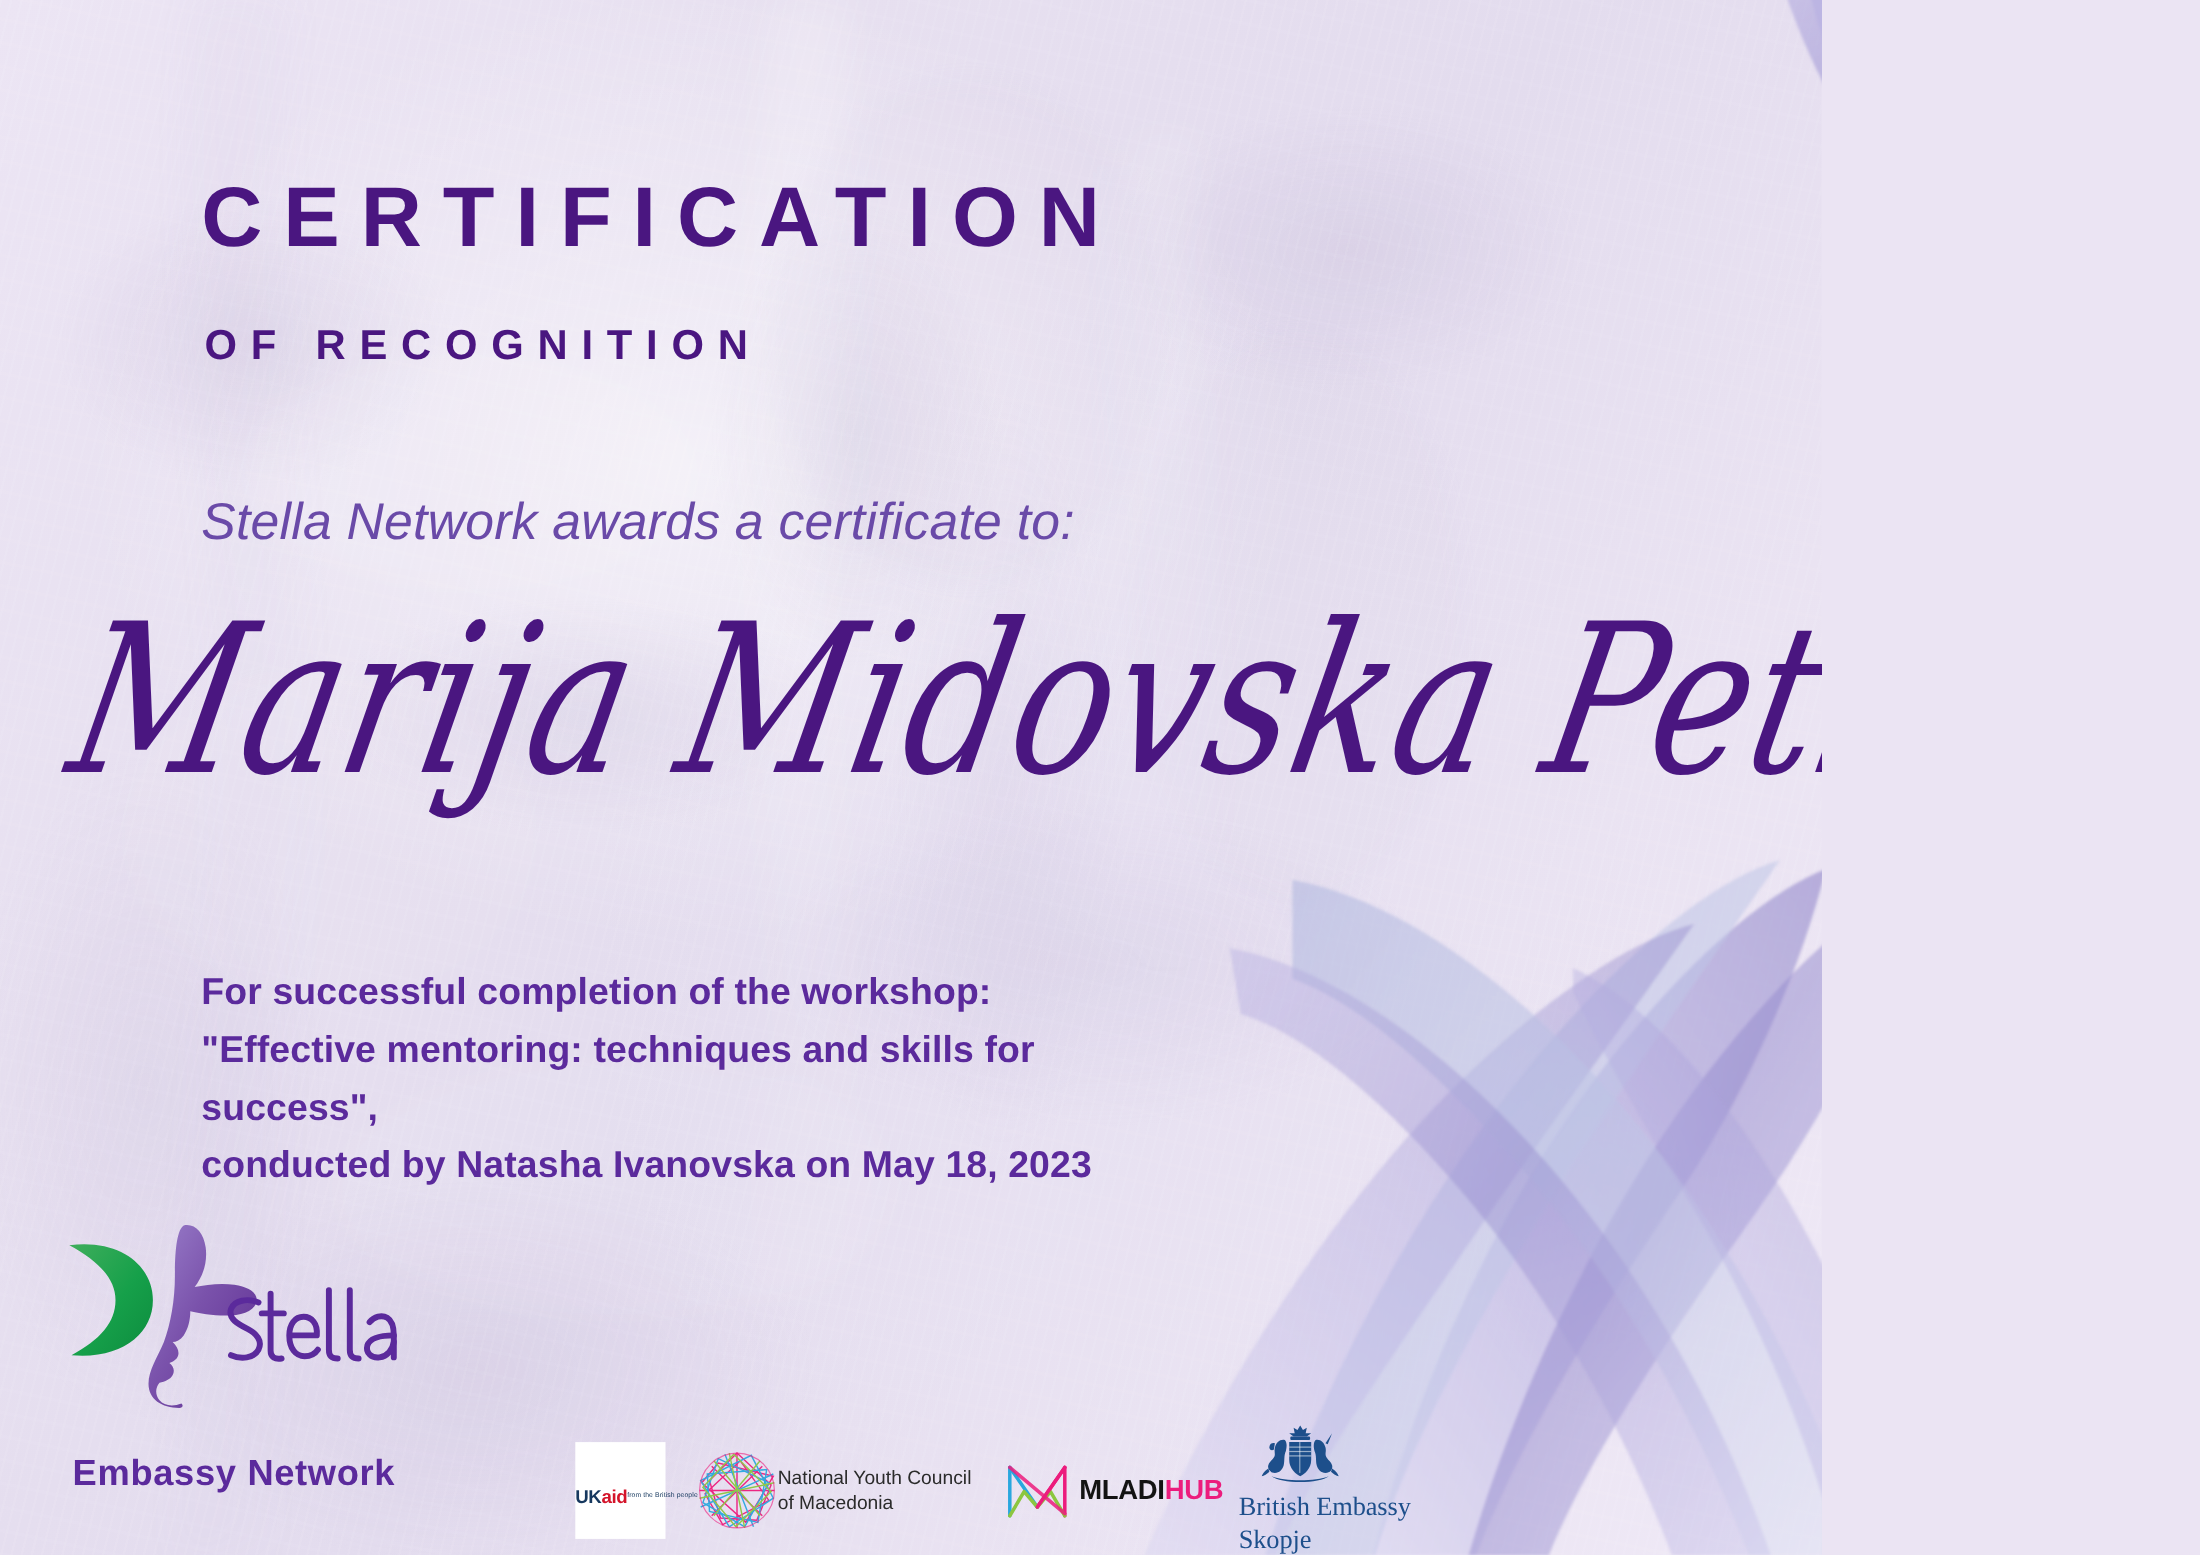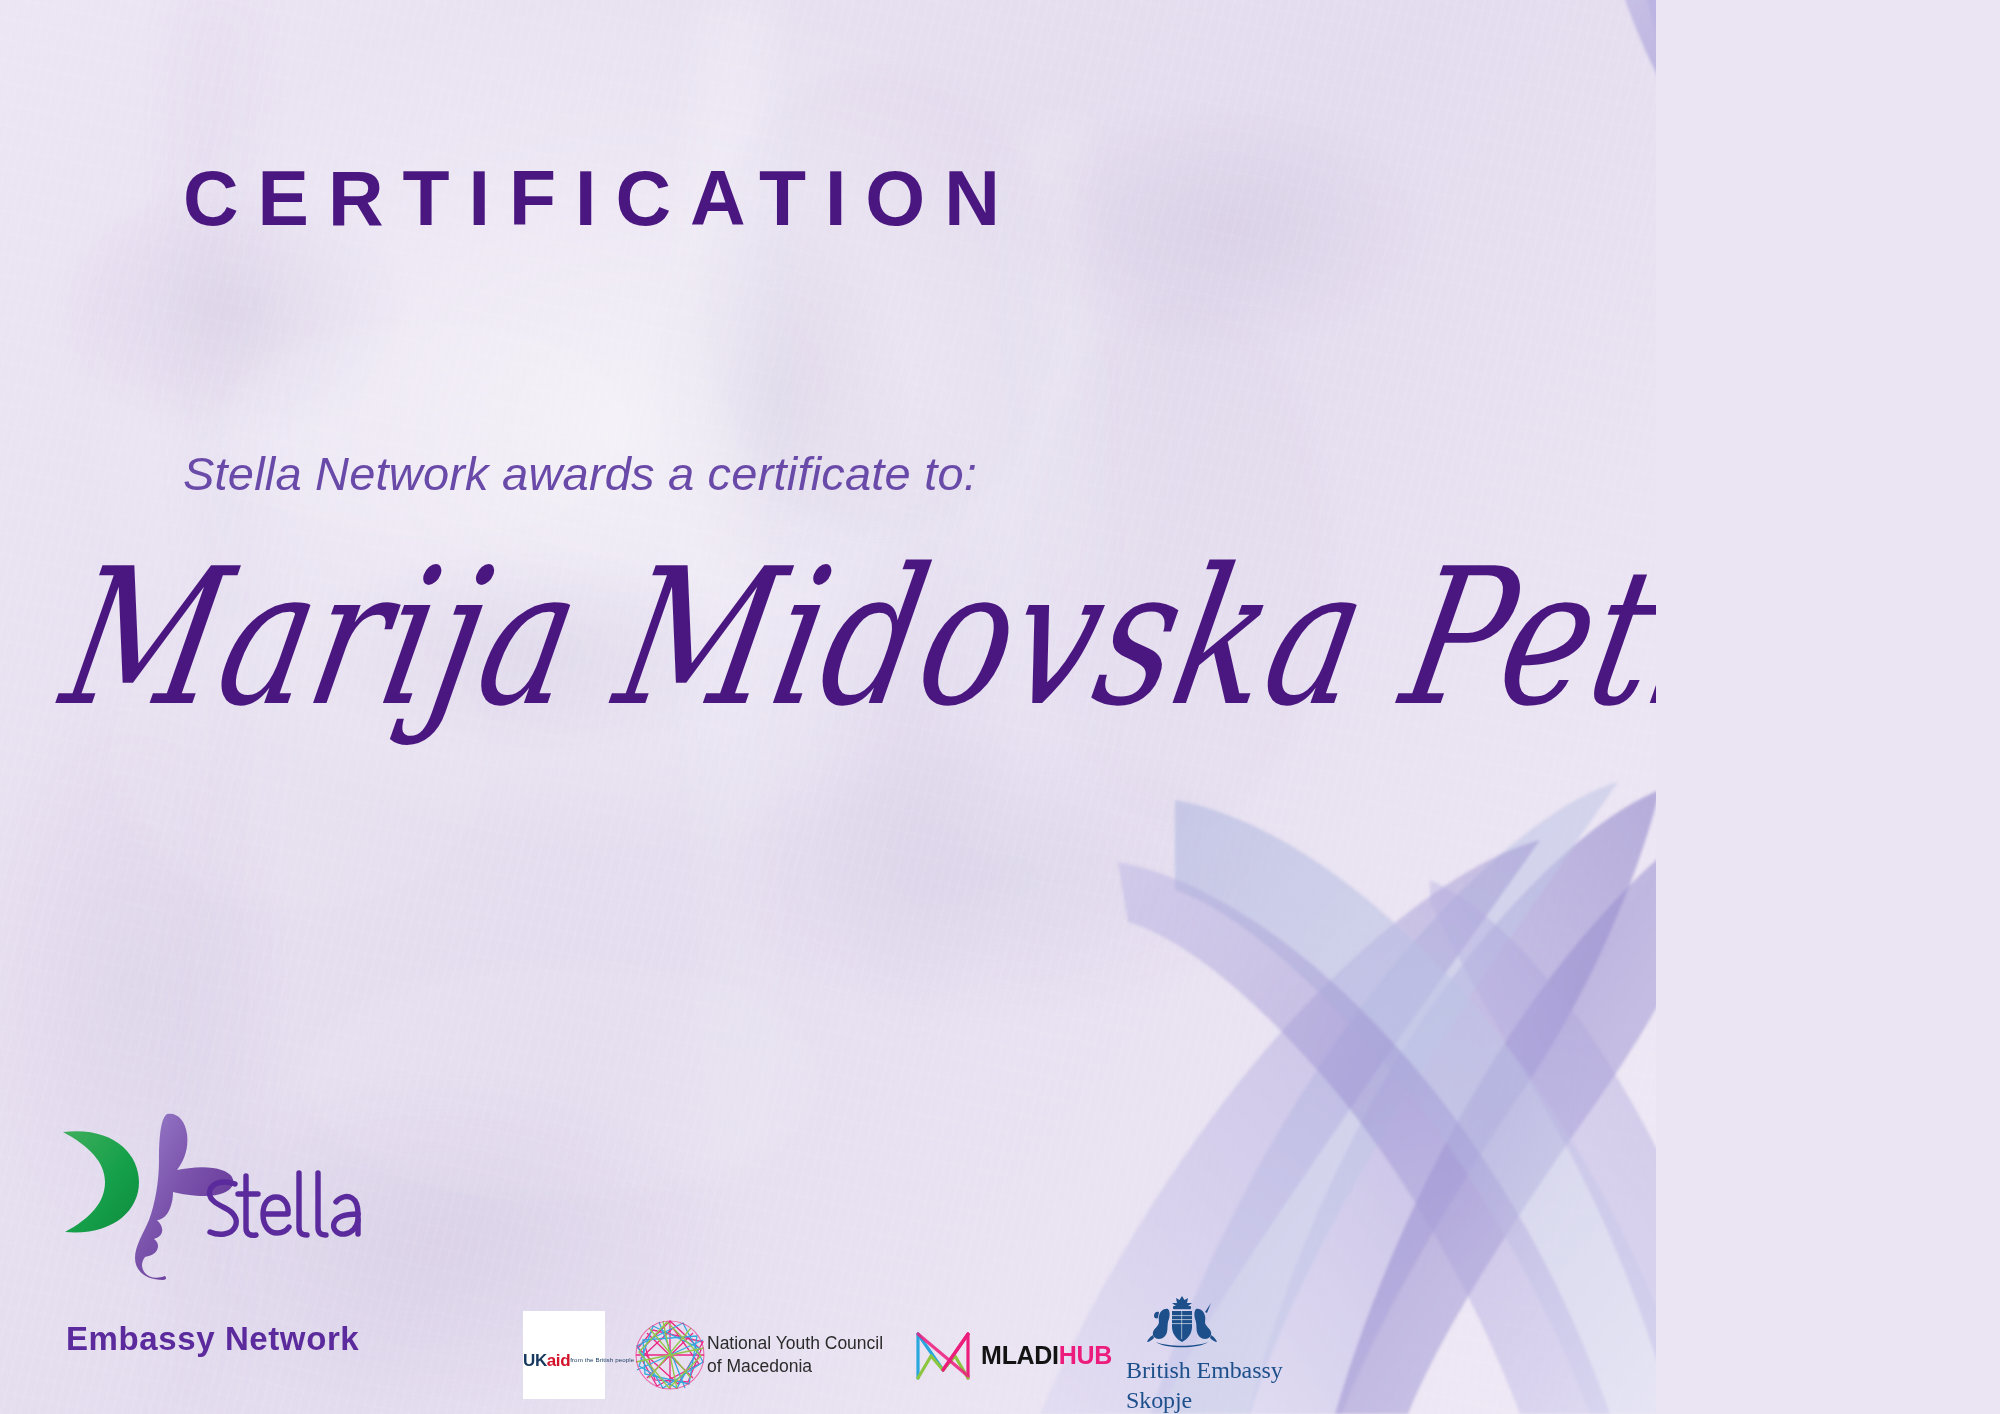--- a/index.html
+++ b/index.html
@@ -228,22 +228,27 @@
 
       <path d="M1175 800 C 1260 815 1360 880 1452 980 C 1545 1082 1622 1212 1672 1345 L 1672 1414 L 1590 1414 C 1540 1285 1465 1155 1380 1058 C 1300 966 1228 908 1175 890 Z" fill="url(#rBlue)" opacity=".52"></path>
       <path d="M1118 862 C 1205 878 1305 945 1396 1046 C 1488 1148 1562 1276 1610 1414 L 1520 1414 C 1474 1292 1405 1172 1326 1080 C 1252 994 1182 938 1128 922 Z" fill="url(#rLav1)" opacity=".44"></path>
       <path d="M1430 880 C 1500 912 1575 1000 1636 1110 C 1695 1216 1740 1330 1762 1414 L 1672 1414 C 1648 1320 1602 1205 1546 1110 C 1494 1022 1452 948 1430 902 Z" fill="url(#rLav2)" opacity=".38"></path>
     </g>
   </svg>
 
   <div class="content">
 
     <div id="title">CERTIFICATION</div>
+    <div id="subtitle">OF RECOGNITION</div>
     <div id="awards-line">Stella Network awards a certificate to:</div>
     <div id="recipient-name">Marija Midovska Petkoska</div>
+    <div id="body-text">For successful completion of the workshop:
+"Effective mentoring: techniques and skills for
+success",
+conducted by Natasha Ivanovska on May 18, 2023</div>
 
     <svg id="stella-logo" viewBox="0 0 320 170">
       <defs>
         <linearGradient id="gGreen" x1="0" y1="0" x2="1" y2="1">
           <stop offset="0%" stop-color="#3fae5c"></stop>
           <stop offset="55%" stop-color="#16a04a"></stop>
           <stop offset="100%" stop-color="#0d8c3e"></stop>
         </linearGradient>
         <linearGradient id="gPurp" x1="0" y1="0" x2="1" y2="1">
           <stop offset="0%" stop-color="#9b80cc"></stop>

